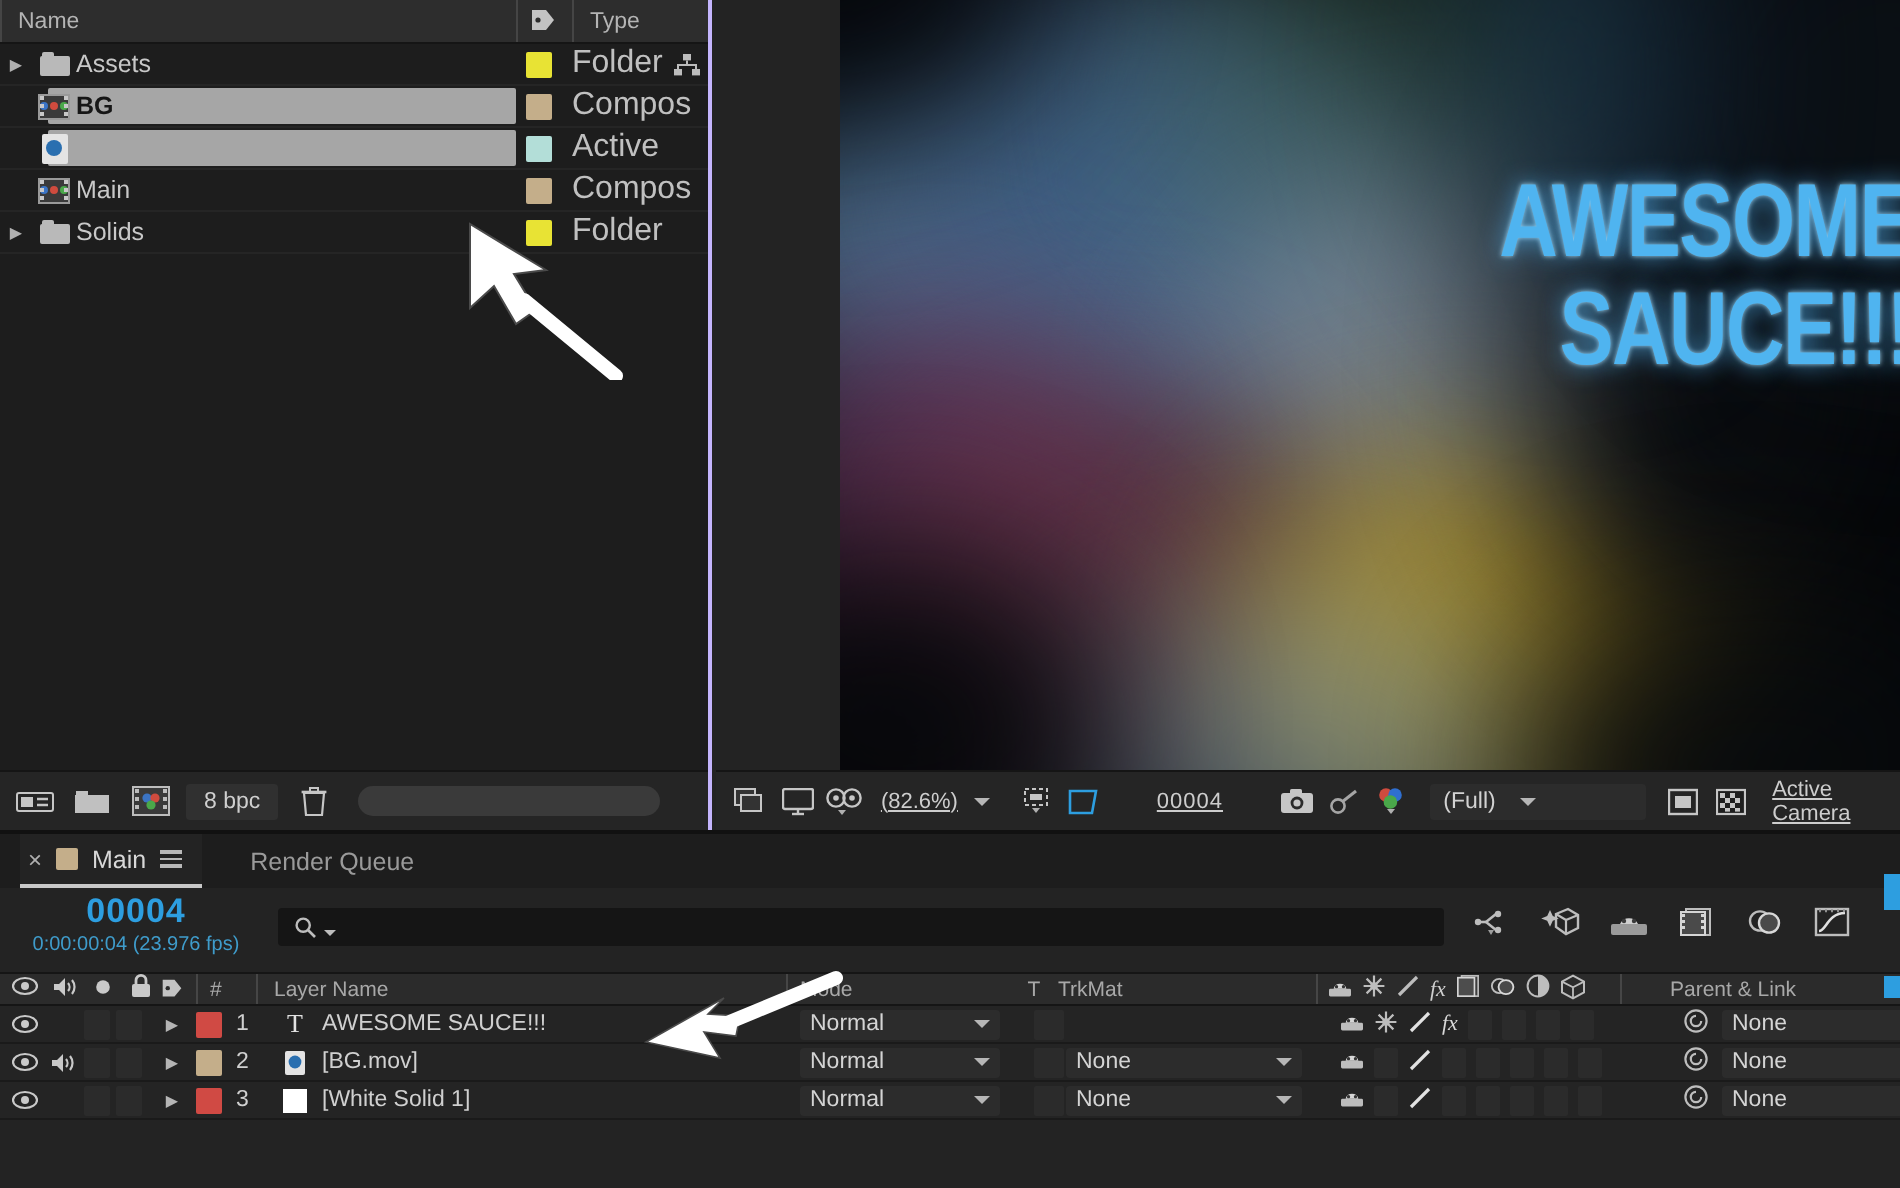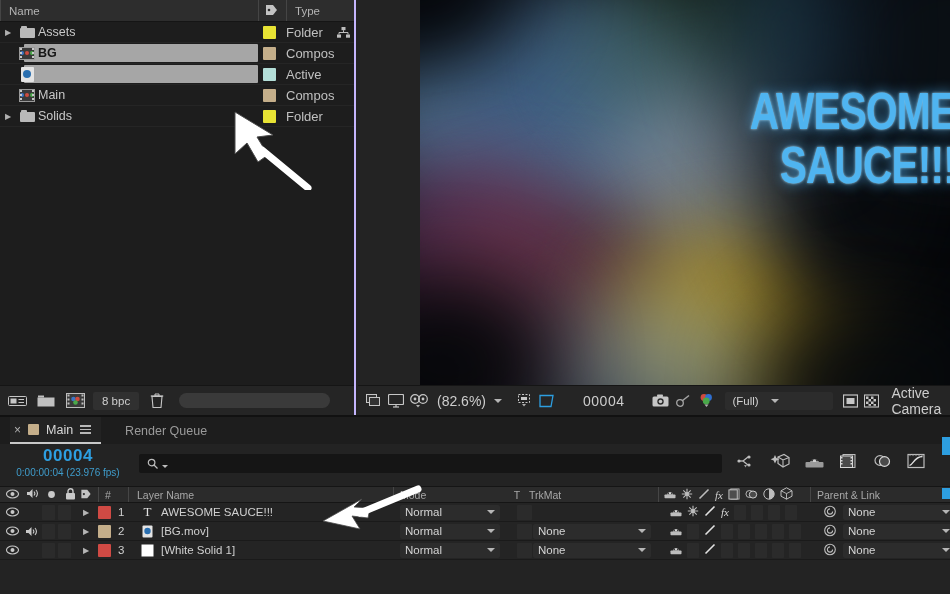--- a/index.html
+++ b/index.html
@@ -46,21 +46,21 @@
     font-size: 12.5px; color: #c8c8c8; flex: 1; white-space: nowrap; overflow: hidden;
   }
   .proj-row.selected .label { color: #161616; font-weight: bold; }
   .proj-row .sel-bg {
     position: absolute; left: 24px; right: 96px; top: 1px; bottom: 1px;
     background: #a6a6a6; border-radius: 1px;
   }
   .proj-row .rowinner { display:flex; align-items:center; width: 258px; position: relative; z-index: 2;}
   .swatch { width: 13px; height: 13px; border-radius: 1px; }
   .swatch-cell { width: 28px; flex: 0 0 28px; display:flex; align-items:center; padding-left:5px; position:relative; z-index:2;}
-  .typetext { font-size: 13px; color: #c0c0c0; flex: 1; white-space: nowrap; overflow:hidden; position:relative; z-index:2;}
+  .typetext { font-size: 16px; color: #c0c0c0; flex: 1; white-space: nowrap; overflow:hidden; position:relative; z-index:2;}
 
   
   .folder-g { width: 15px; height: 12px; position: relative; }
   .folder-g:before {
     content:""; position:absolute; left:0; top:2px; width:15px; height:10px;
     background:#b9b9b9; border-radius:1px;
   }
   .folder-g:after {
     content:""; position:absolute; left:1px; top:0px; width:6px; height:3px;
     background:#b9b9b9; border-radius:1px 1px 0 0;
@@ -122,21 +122,21 @@
     white-space: nowrap;
   }
   .comp-text .l2 { margin-top: 6px; }
 
   .viewer-toolbar {
     position:absolute; left:0; right:0; bottom:0; height:30px; background:#252525;
     border-top:1px solid #151515;
     display:flex; align-items:center; gap:6px; padding-left:8px;
   }
   .vt-icon { width:20px; height:19px; display:flex; align-items:center; justify-content:center; }
-  .vt-text { font-size:14px; color:#cdcdcd; }
+  .vt-text { font-size:11px; color:#cdcdcd;text-decoration:underline; }
   .vt-field {
     background:#2c2c2c; color:#d2d2d2; font-size:11.5px; padding: 3px 7px;
     border-radius:2px; display:flex; align-items:center; gap:12px;
   }
   .caret { width:0;height:0;border-left:4px solid transparent;border-right:4px solid transparent;border-top:4px solid #b6b6b6; }
 
   
   #timeline-panel {
     position:absolute; left:0; top:415px; width:950px; height:179px; background:#232323;
     border-top: 2px solid #111;
@@ -178,21 +178,21 @@
     border-bottom:1px solid #1a1a1a; background:#242424;
   }
   .col-av { width:74px; flex:0 0 74px; display:flex; align-items:center; padding-left:4px; gap:3px;}
   .col-tag { width:24px; flex:0 0 24px; display:flex; align-items:center; justify-content:center; }
   .col-num { width:30px; flex:0 0 30px; display:flex; align-items:center; }
   .col-name { width:265px; flex:0 0 265px; display:flex; align-items:center; gap:7px; padding-left:6px; }
   .col-mode { width:115px; flex:0 0 115px; display:flex; align-items:center; }
   .col-t { width:18px; flex:0 0 18px; display:flex; align-items:center; justify-content:center;}
   .col-trk { width:132px; flex:0 0 132px; display:flex; align-items:center; }
   .col-sw { width:152px; flex:0 0 152px; display:flex; align-items:center; gap:0px; }
-  .col-parent { flex:1; display:flex; align-items:center; gap:6px; padding-left:6px;}
+  .col-parent { flex:1; display:flex; align-items:center; gap:6px; padding-left:24px;}
 
   .cellbox {
     background:#2c2c2c; border-radius:2px; height:15px; display:flex; align-items:center;
     justify-content:space-between; padding: 0 5px; color:#d4d4d4; font-size:11.5px;
   }
   .mini-box { width:13px; height:15px; background:#2b2b2b; border-radius:1px; }
   .eye { color:#cfcfcf; font-size:11px; }
   .lyr-sw { width:13px; height:13px; border-radius:1px; }
   .sw-cell { width:19px; height:100%; display:flex; align-items:center; justify-content:center;}
 

